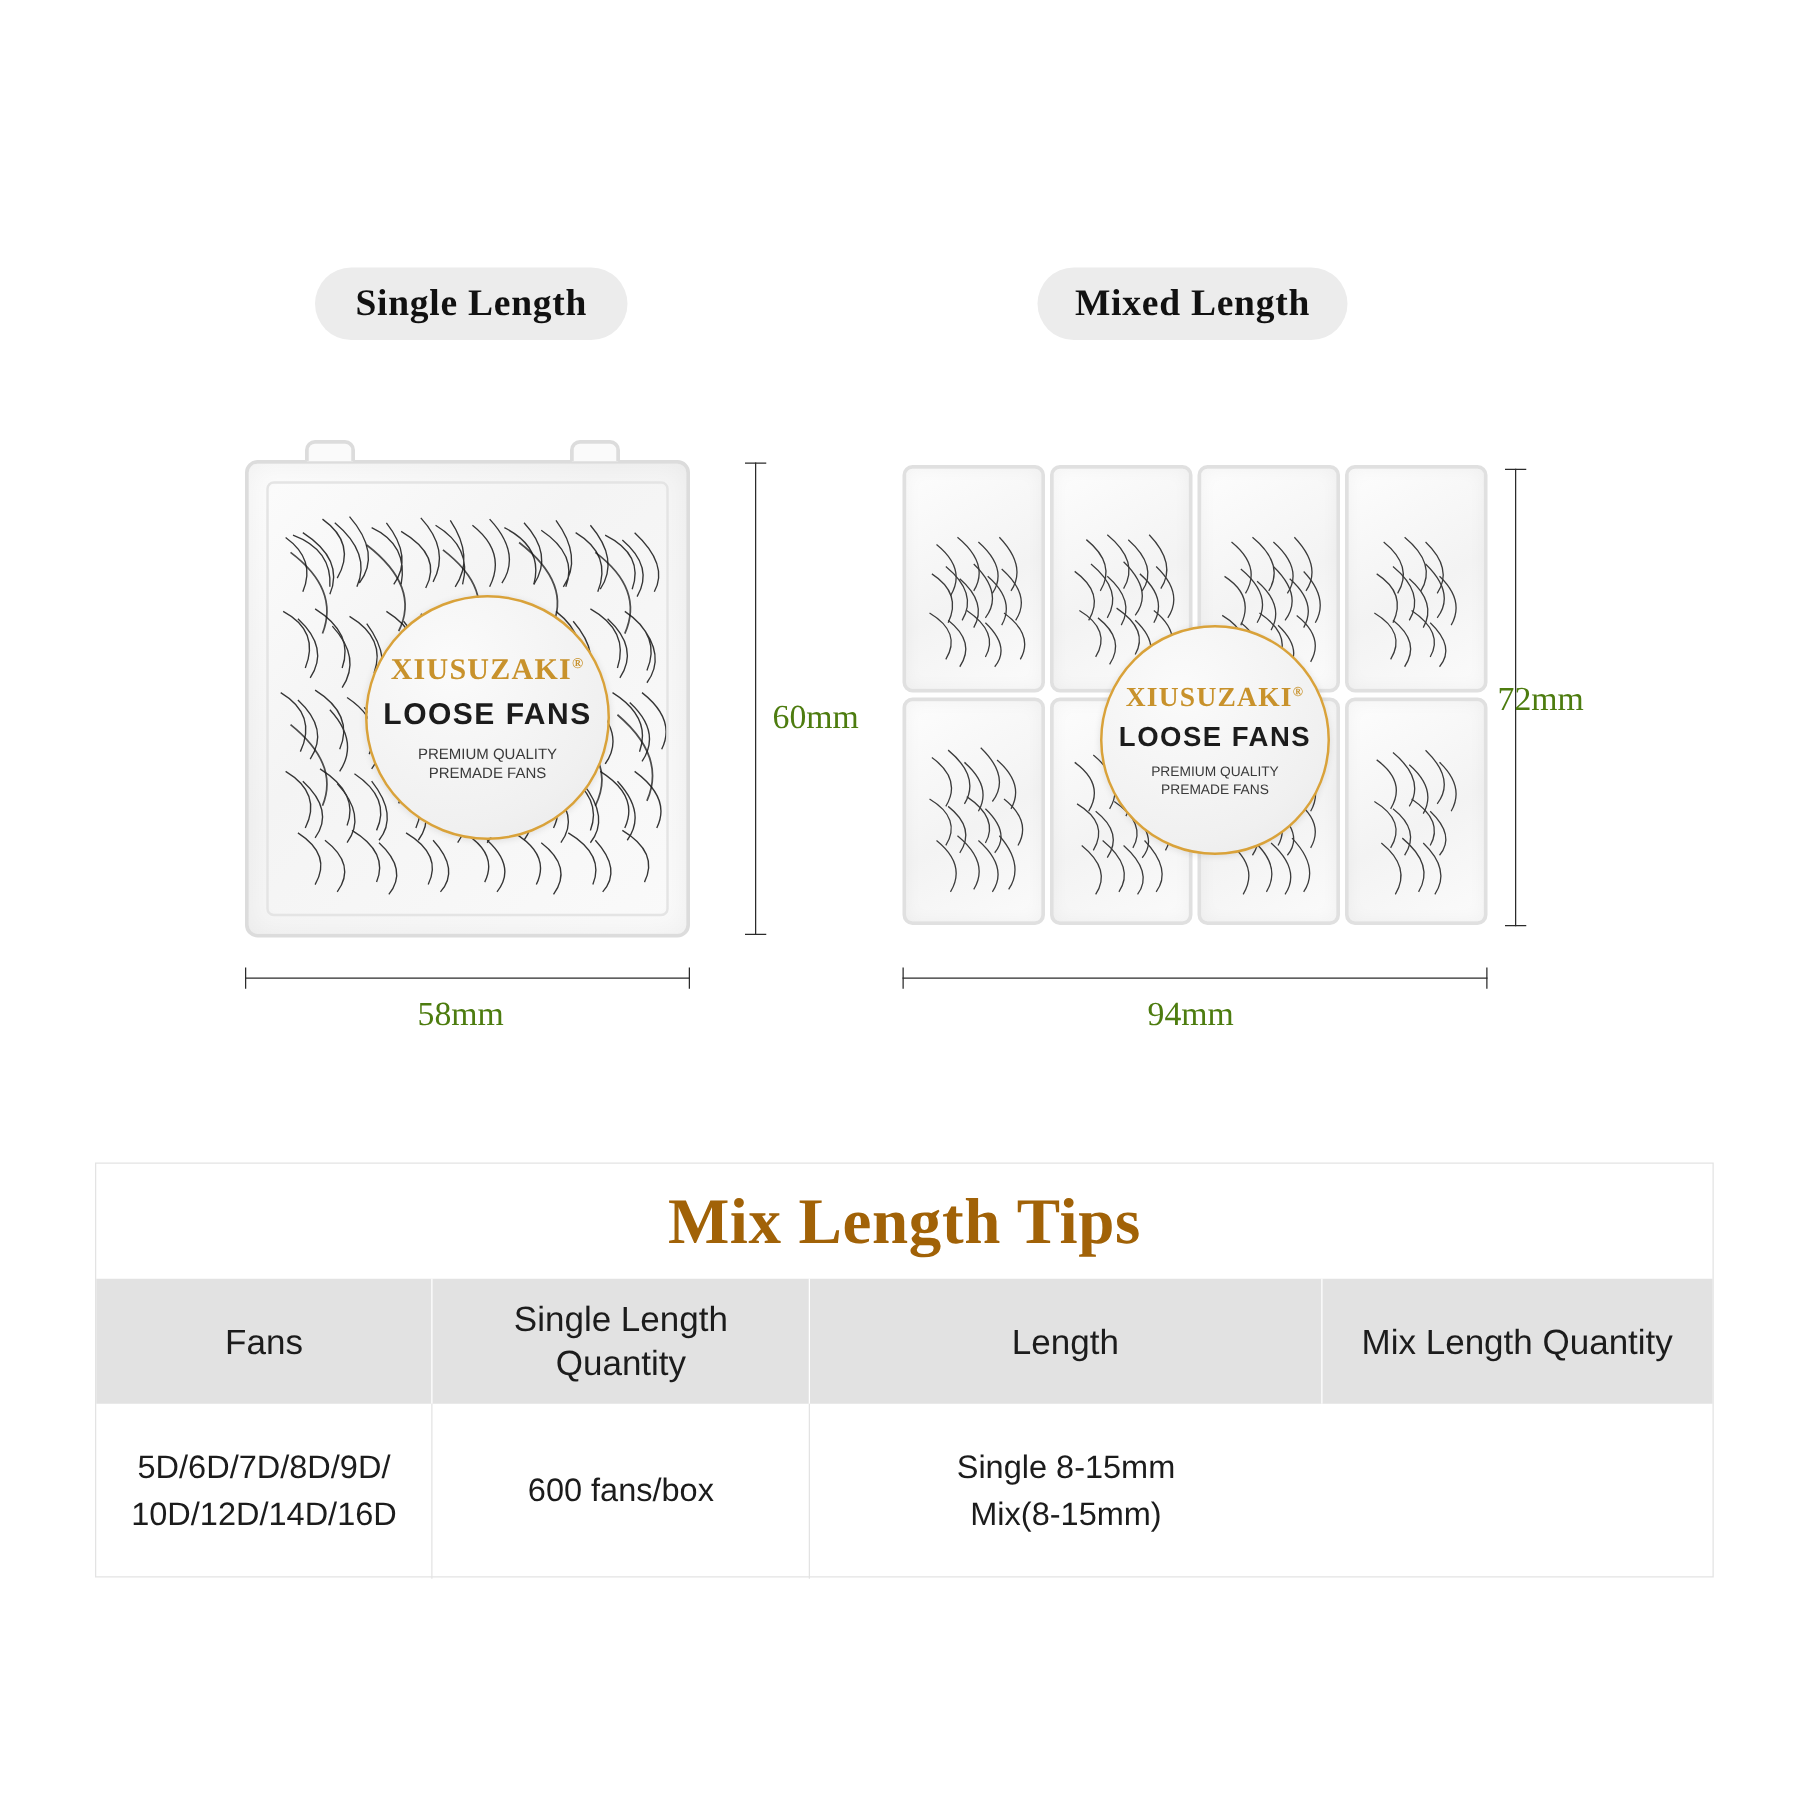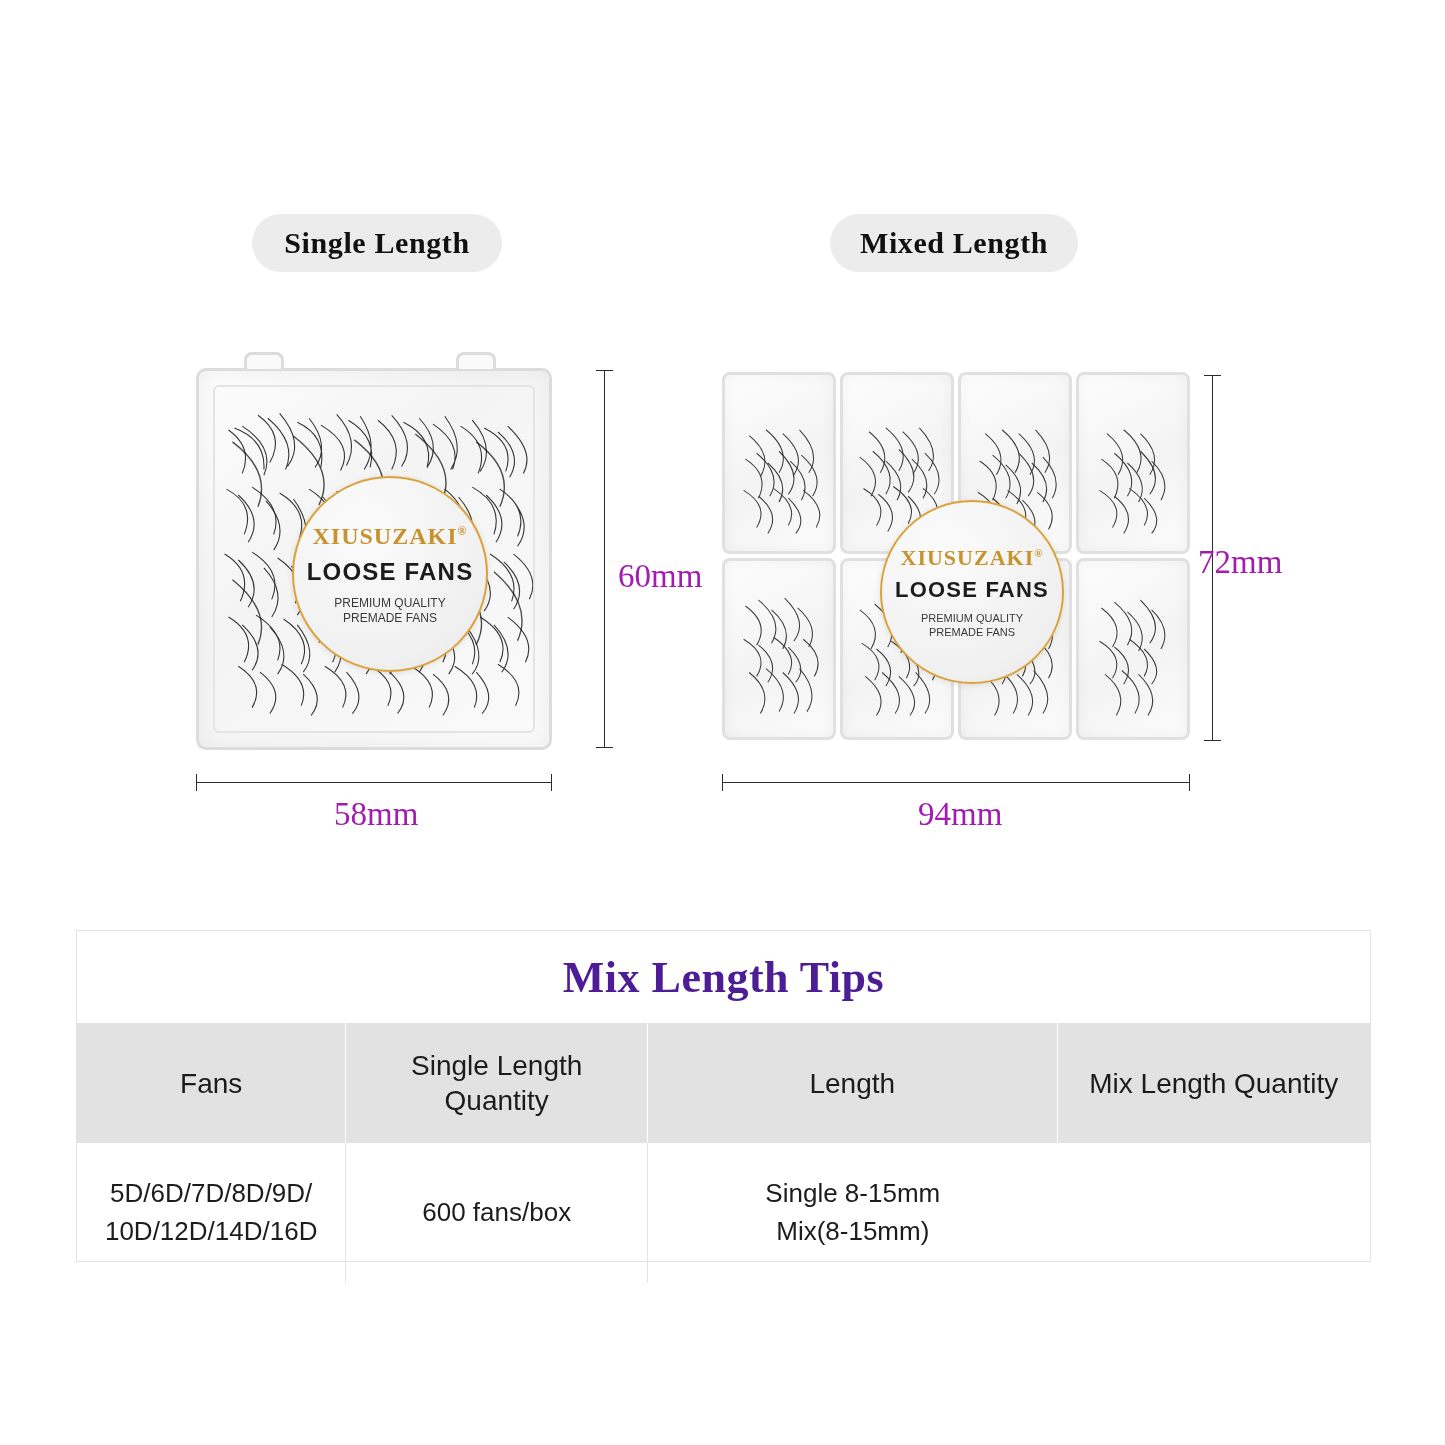--- a/index.html
+++ b/index.html
@@ -132,22 +132,22 @@
     z-index: 5;
   }
   #sticker-mixed .brand { font-size: 22px; }
   #sticker-mixed .title { font-size: 22px; margin: 6px 0 9px; }
   #sticker-mixed .sub { font-size: 11px; }
 
   
   .dim-label {
     position: absolute;
     font-family: "Liberation Serif", serif;
-    font-size: 33px;
-    color: #a21caf;
+    font-size: 27px;
+    color: #4d7c0f;
     white-space: nowrap;
   }
   .dim-v {
     position: absolute;
     width: 1px;
     background: #2b2b2b;
   }
   .dim-h {
     position: absolute;
     height: 1px;
@@ -168,30 +168,30 @@
     left: 76px; top: 930px; width: 1293px; height: 330px;
     border: 1px solid #e3e3e3;
     background: #fff;
   }
   .tbl-title {
     height: 92px;
     display: flex;
     align-items: center;
     justify-content: center;
     font-family: "Liberation Serif", serif;
-    font-size: 44px;
+    font-size: 52px;
     font-weight: 700;
-    color: #4c1d95;
+    color: #a16207;
     letter-spacing: 0.5px;
   }
   .tbl-head {
     display: grid;
     grid-template-columns: 1fr 1.12fr 1.52fr 1.16fr;
     background: #e2e2e2;
-    height: 120px;
+    height: 100px;
   }
   .tbl-head > div {
     display: flex;
     align-items: center;
     justify-content: center;
     text-align: center;
     font-size: 28px;
     color: #1c1c1c;
     line-height: 1.25;
     border-right: 1px solid #ffffff;

